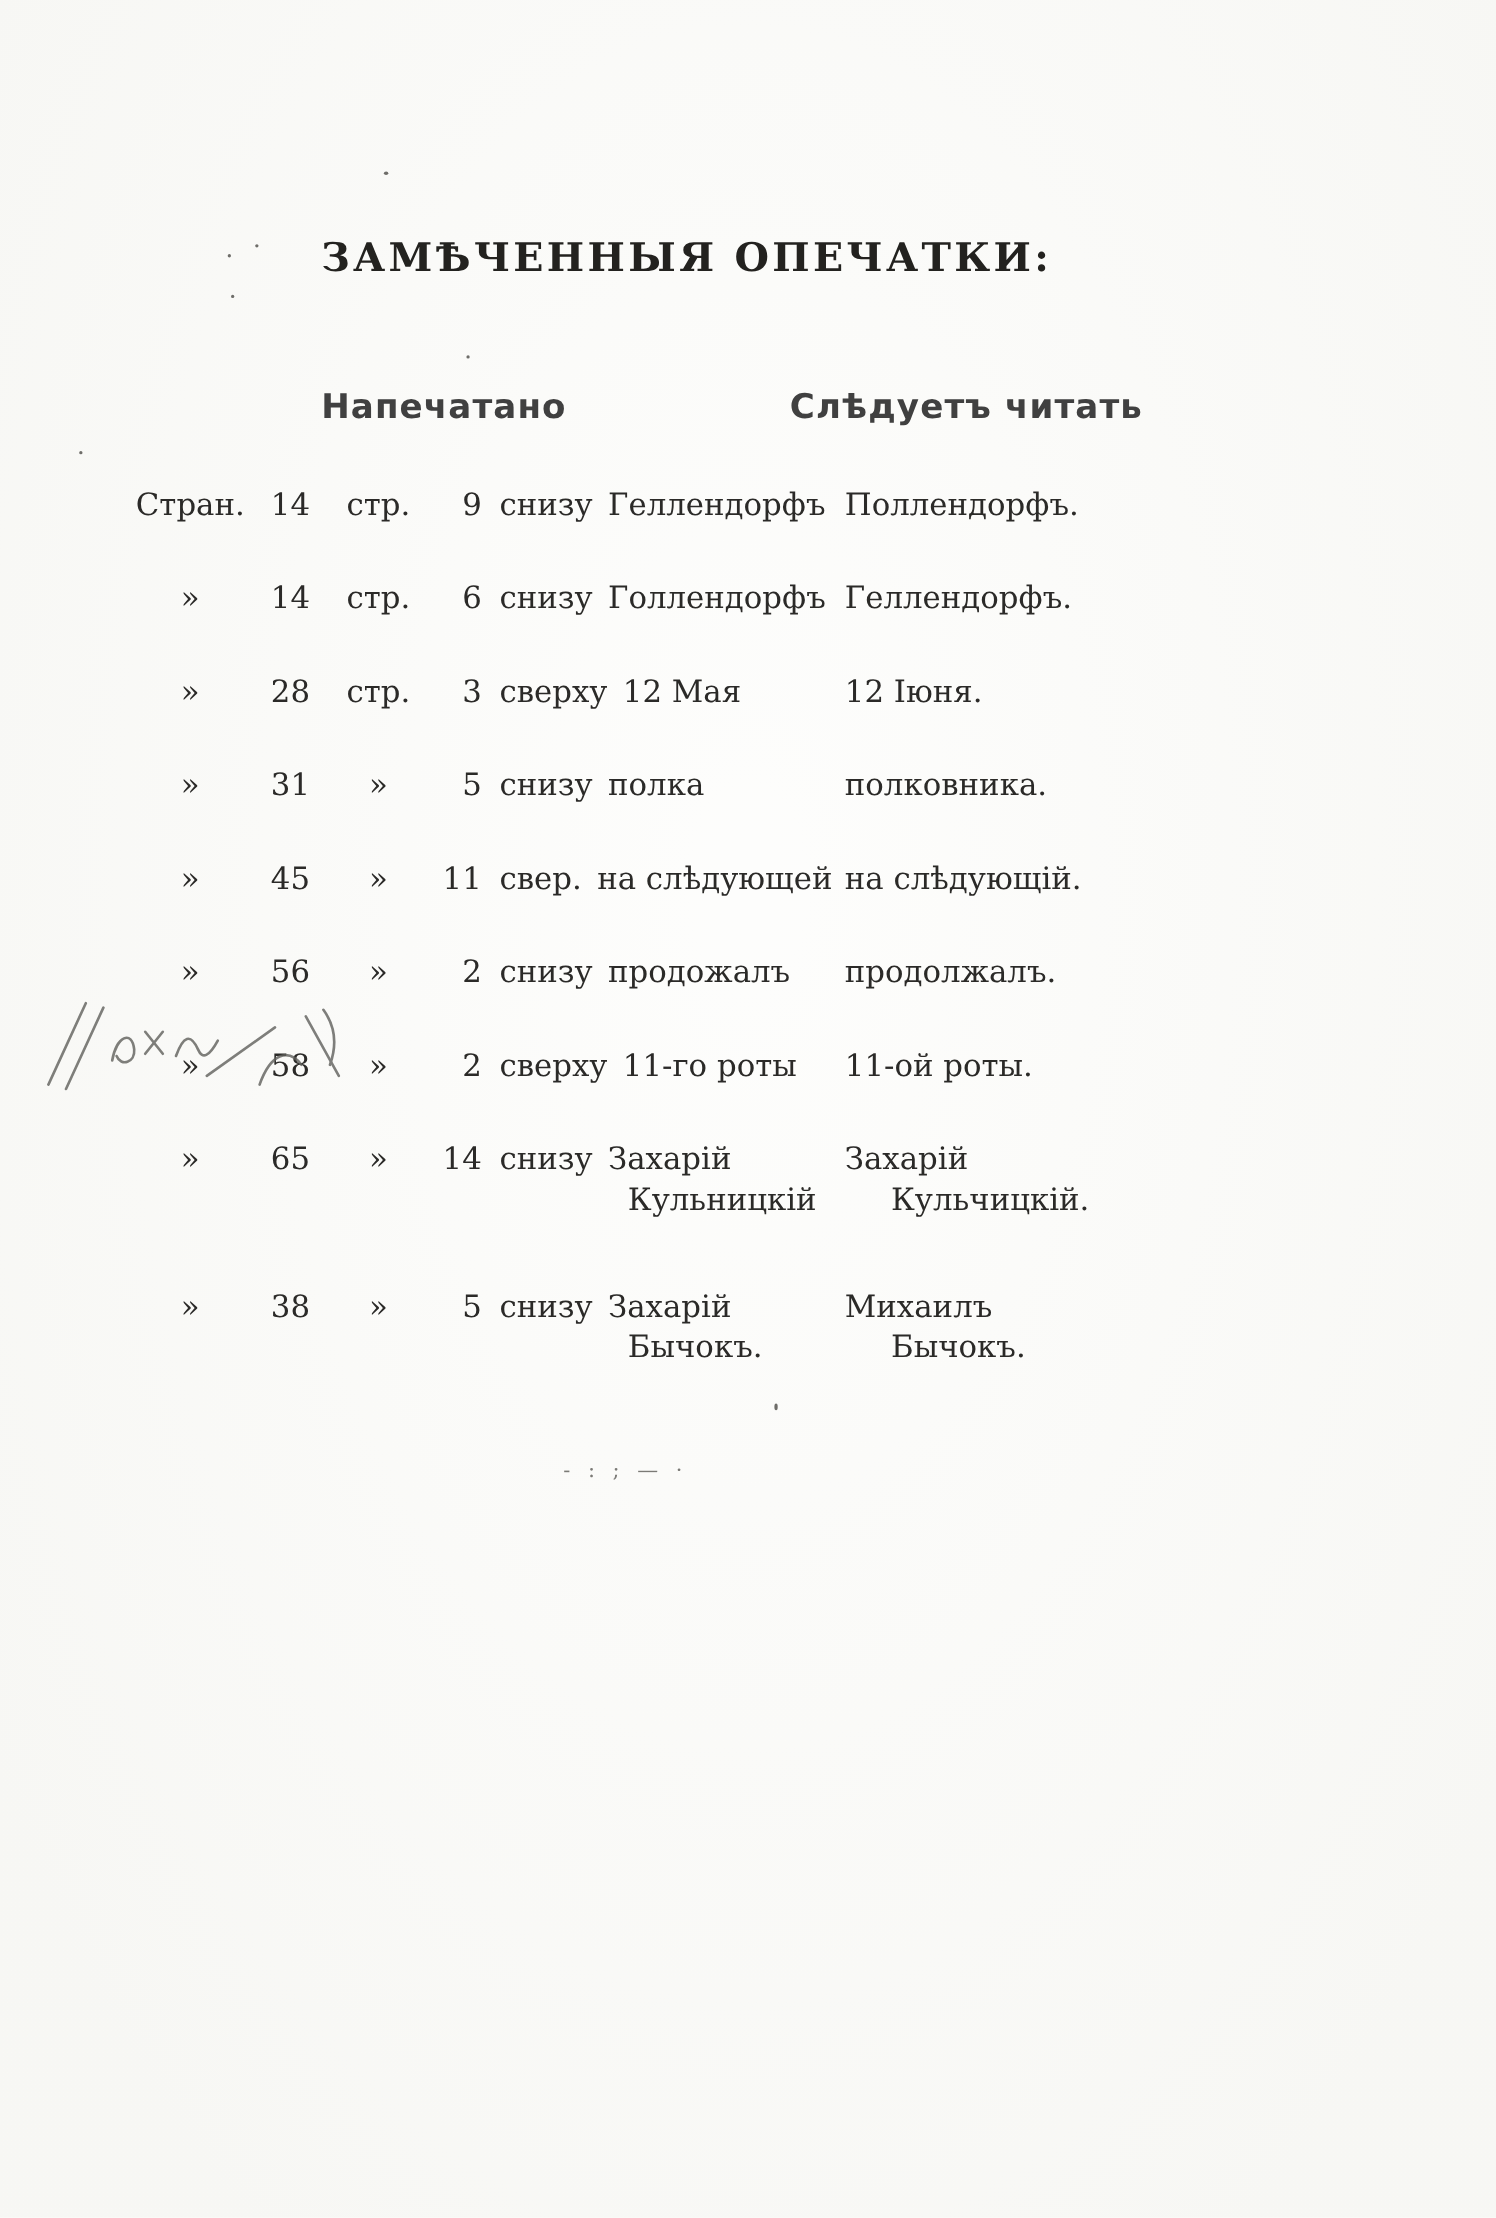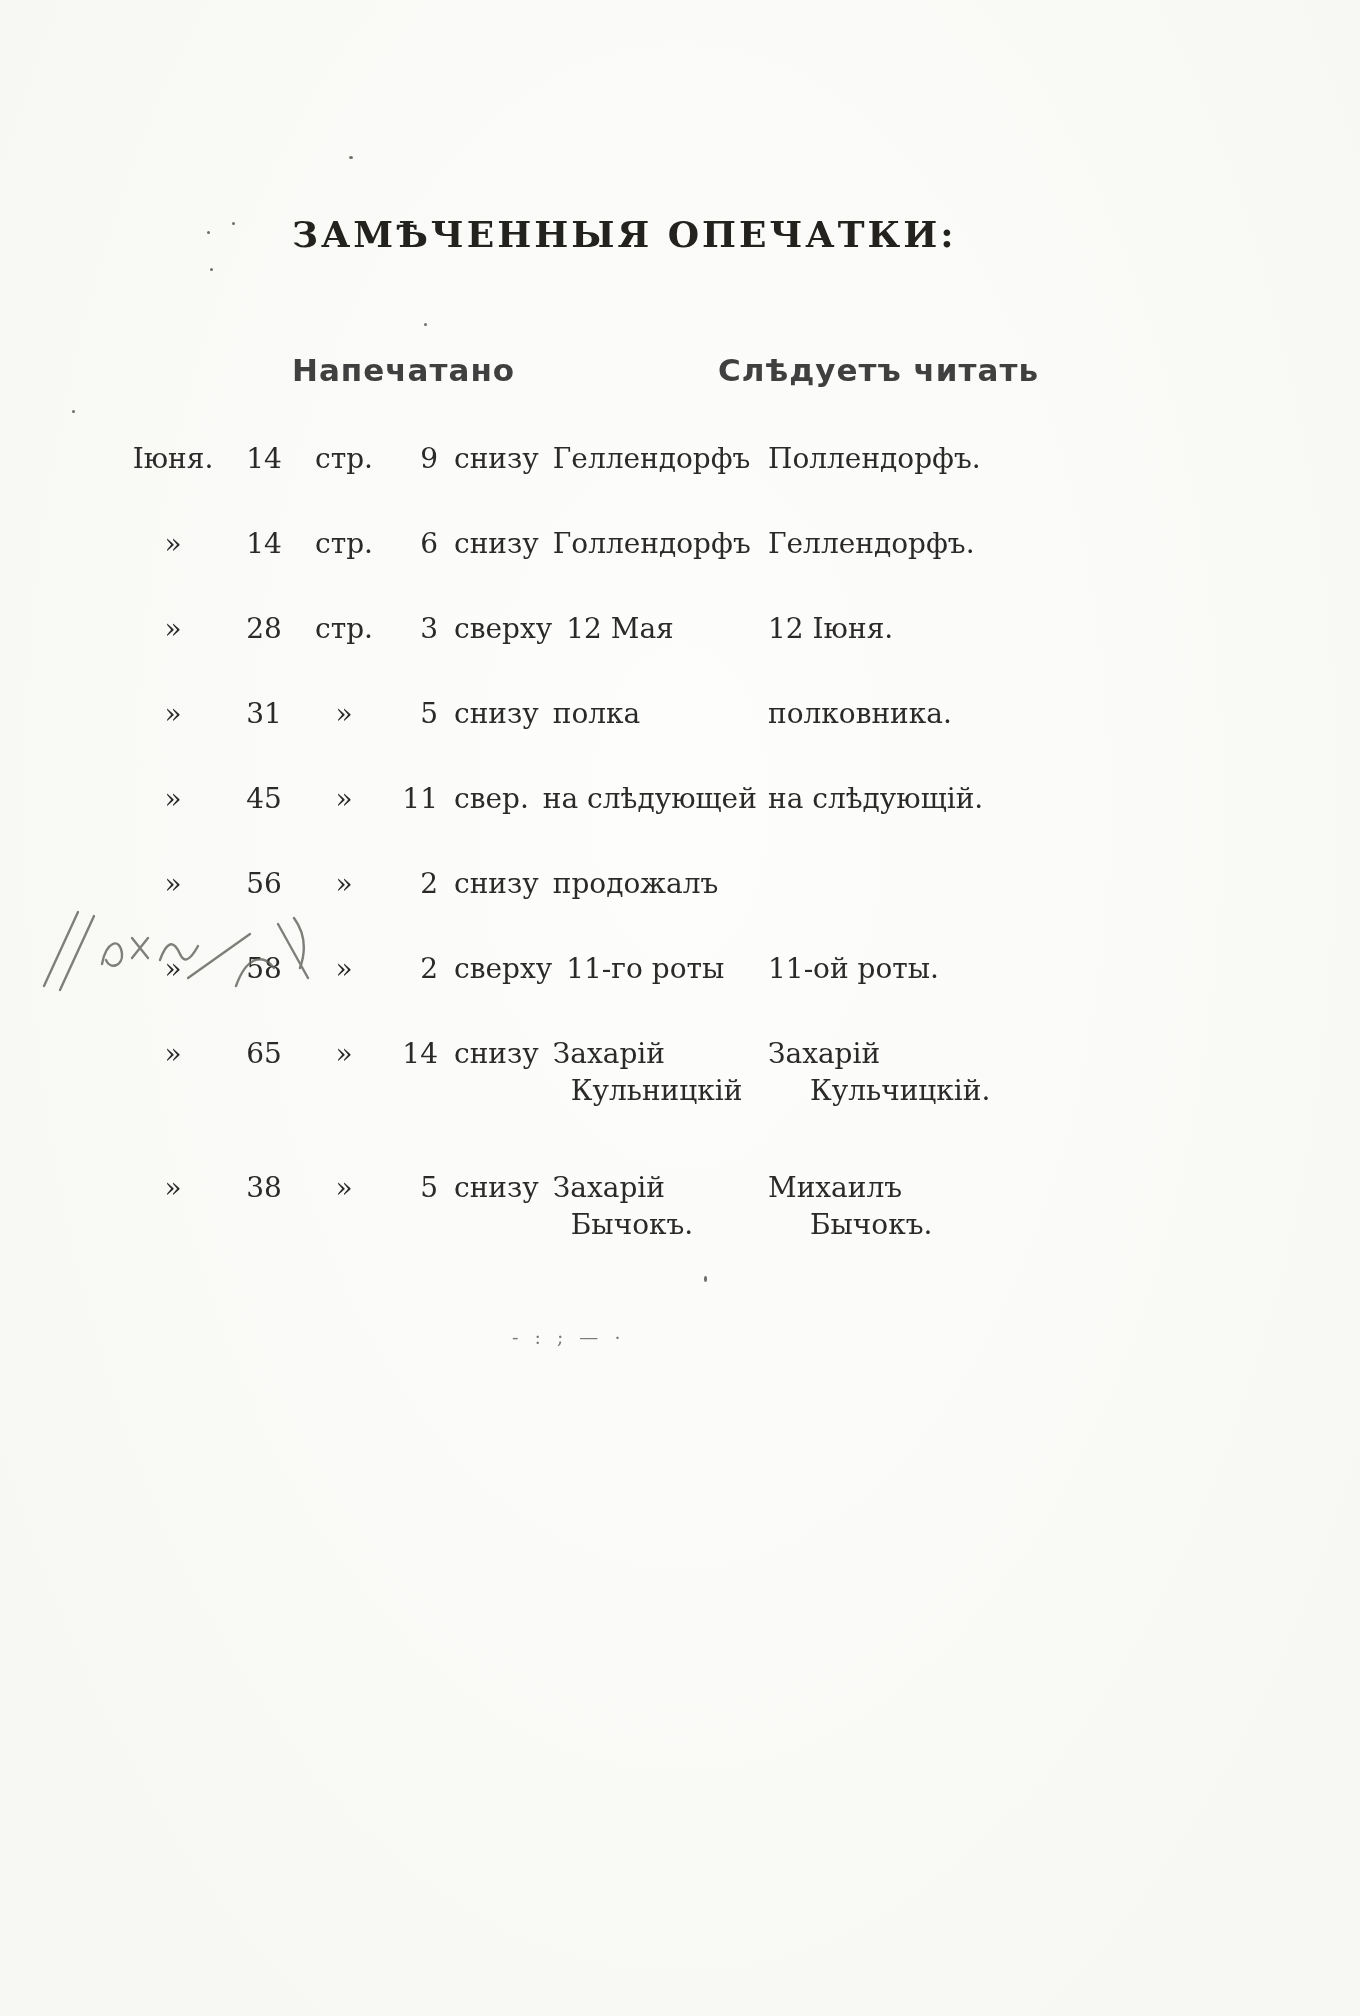--- a/index.html
+++ b/index.html
@@ -80,21 +80,21 @@
 <div class="paper"></div>
 
 <div class="title">ЗАМѢЧЕННЫЯ ОПЕЧАТКИ:</div>
 
 <div class="col-head printed">Напечатано</div>
 <div class="col-head correct">Слѣдуетъ читать</div>
 
 <div class="table">
 
   <div class="row">
-    <span class="c plab">Іюня.</span>
+    <span class="c plab">Стран.</span>
     <span class="c pnum">14</span>
     <span class="c llab">стр.</span>
     <span class="c lnum">9</span>
     <span class="c dir">снизу</span>
     <span class="c ptxt">
       <span class="l1">Геллендорфъ</span>
       <span class="l2"></span>
     </span>
     <span class="c ctxt">
       <span class="l1">Поллендорфъ.</span>
@@ -167,20 +167,24 @@
   </div>
 
   <div class="row">
     <span class="c plab">»</span>
     <span class="c pnum">56</span>
     <span class="c llab">»</span>
     <span class="c lnum">2</span>
     <span class="c dir">снизу</span>
     <span class="c ptxt">
       <span class="l1">продожалъ</span>
+      <span class="l2"></span>
+    </span>
+    <span class="c ctxt">
+      <span class="l1">продолжалъ.</span>
       <span class="l2"></span>
     </span>
   </div>
 
   <div class="row">
     <span class="c plab">»</span>
     <span class="c pnum">58</span>
     <span class="c llab">»</span>
     <span class="c lnum">2</span>
     <span class="c dir">сверху</span>

